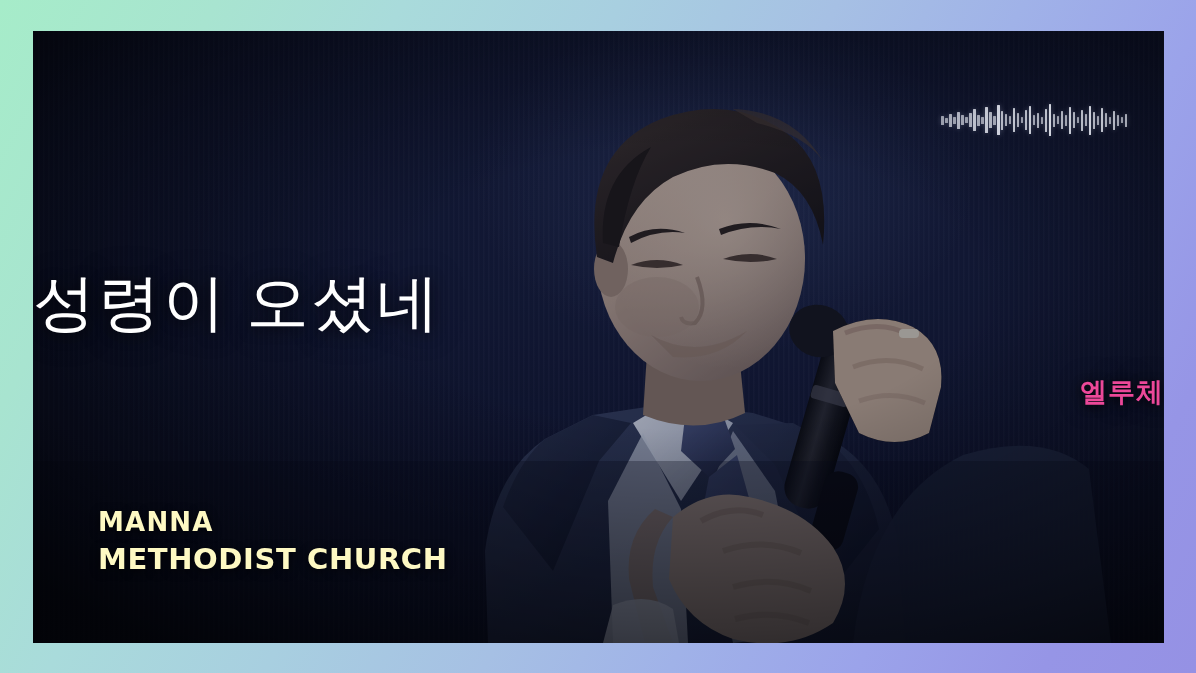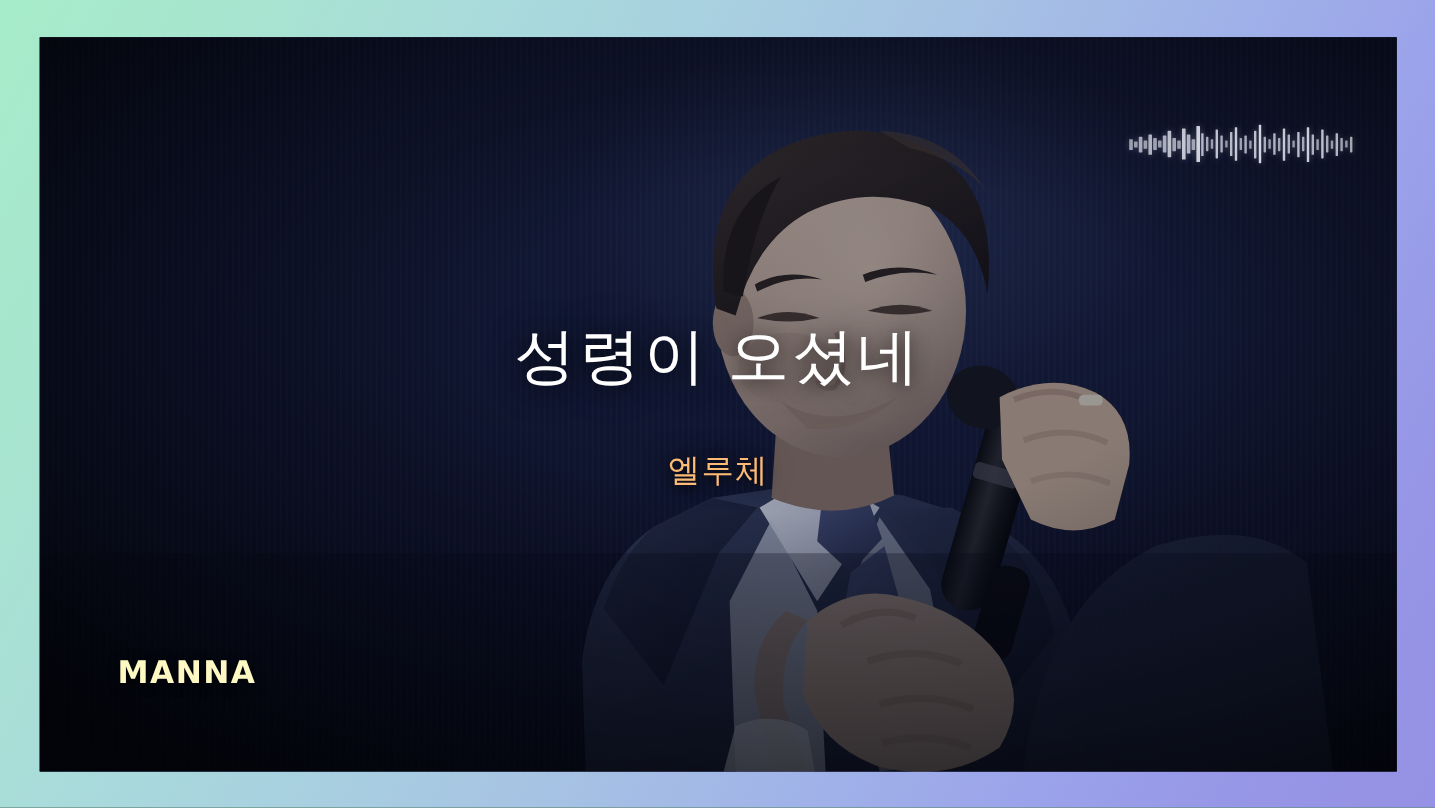--- a/index.html
+++ b/index.html
@@ -82,42 +82,42 @@
     width: 100%; height: 100%;
   }
   #singer svg { display:block; width:100%; height:100%; }
 
   
   #song-title {
     position: absolute;
     left: 0;
     right: 0;
     top: 240px;
-    text-align: center;
+    text-align: left;
     font-family: "Liberation Serif", "DejaVu Serif", serif;
-    font-size: 51px;
+    font-size: 62px;
     line-height: 1.06;
     letter-spacing: 3px;
     color: #ffffff;
     text-shadow: 0 2px 14px rgba(0,0,0,.62), 0 0 34px rgba(0,0,0,.45);
     white-space: nowrap;
     z-index: 6;
   }
 
   #song-artist {
     position: absolute;
     left: 0;
     right: 0;
     top: 343px;
-    text-align: center;
+    text-align: right;
     font-family: "DejaVu Sans", "Liberation Sans", sans-serif;
     font-size: 27px;
-    font-weight: 400;
+    font-weight: 700;
     letter-spacing: 1px;
-    color: #fdba74;
+    color: #ec4899;
     text-shadow: 0 2px 10px rgba(0,0,0,.70), 0 0 22px rgba(0,0,0,.5);
     white-space: nowrap;
     z-index: 6;
   }
 
   
   #church-logo {
     position: absolute;
     left: 65px;
     bottom: 66px;
@@ -334,15 +334,16 @@
       <span class="wf-bar" style="height: 6px; background: rgb(230, 233, 242); opacity: 0.62;"></span>
       <span class="wf-bar" style="height: 13px; background: rgb(230, 233, 242); opacity: 0.7;"></span>
     </div>
 
   <div id="song-title">성령이 오셨네</div>
 
   <div id="song-artist">엘루체</div>
 
   <div id="church-logo">
     <div id="church-line1">MANNA</div>
+    <div id="church-line2">METHODIST CHURCH</div>
   </div>
 
 </div>
 
 </body></html>

